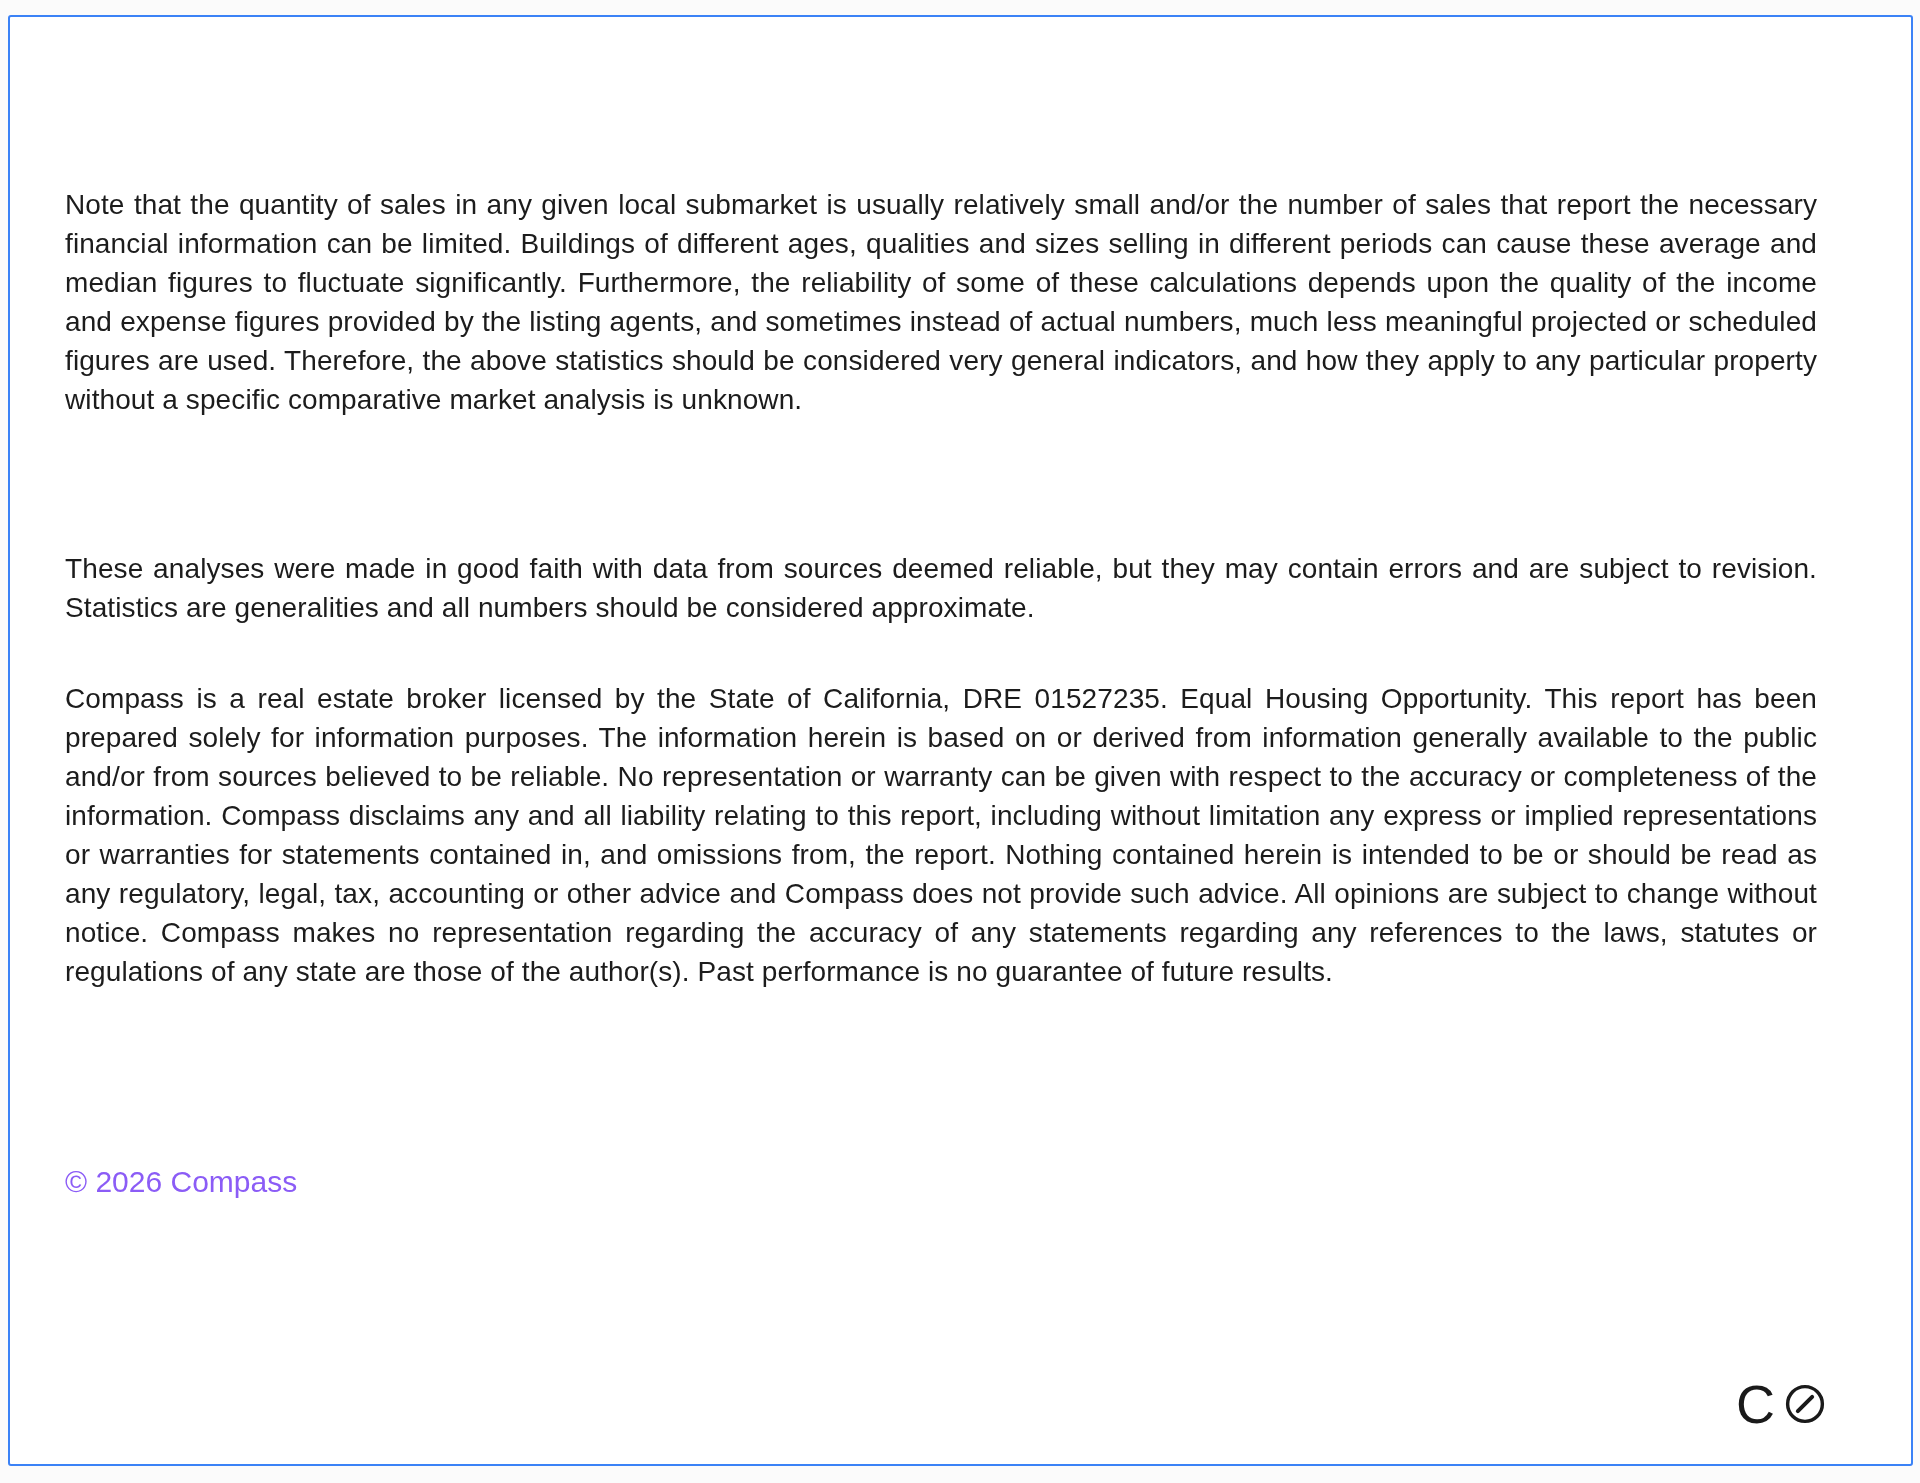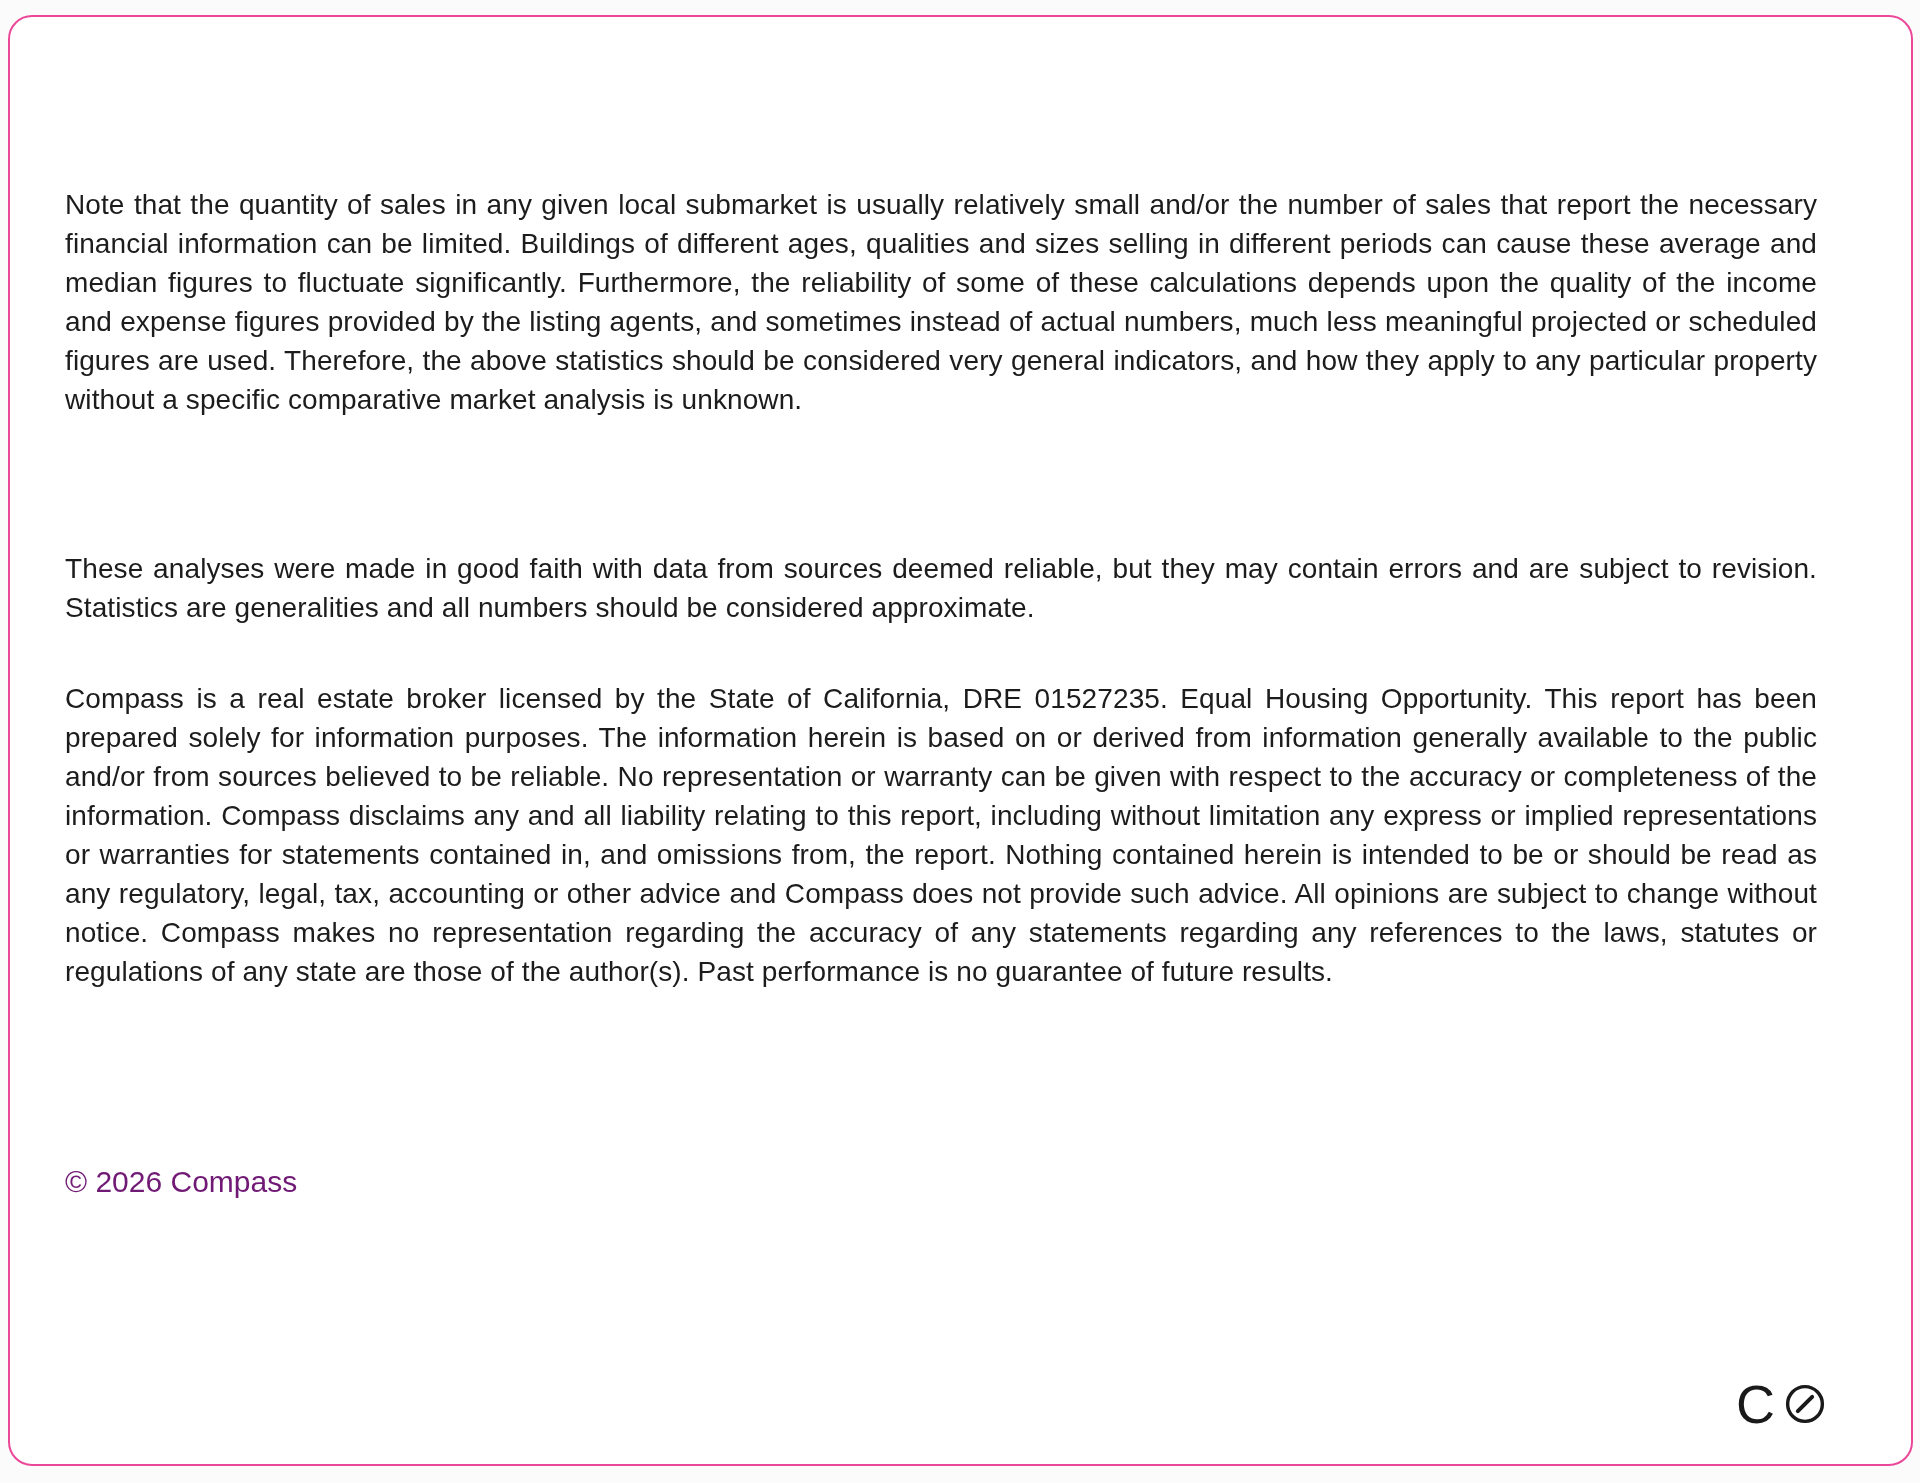--- a/index.html
+++ b/index.html
@@ -7,41 +7,41 @@
     width: 1920px; height: 1483px;
     background: #fbfbfb;
     font-family: "Liberation Sans", sans-serif;
     position: relative;
     overflow: hidden;
   }
   .page-card {
     position: absolute;
     left: 8px; right: 7px; top: 15px; bottom: 17px;
     background: #ffffff;
-    border: 2px solid #ec4899;
-    border-radius: 24px;
+    border: 2px solid #3b82f6;
+    border-radius: 3px;
   }
   .body-text {
     position: absolute;
     left: 55px;
     width: 1752px;
     font-size: 28px;
     line-height: 39px;
     color: #1c1c1c;
     text-align: justify;
     letter-spacing: 0.1px;
   }
   .para-note      { top: 168px; }
   .para-analyses  { top: 532px; }
   .para-legal     { top: 662px; }
   .copyright {
     position: absolute;
     left: 55px; top: 1148px;
     font-size: 30px;
-    color: #701a75;
+    color: #8b5cf6;
   }
   .logo {
     position: absolute;
     top: 1356px;
     right: 78px;
     display: flex;
     align-items: center;
     font-size: 54px;
     font-weight: 400;
     color: #1a1a1a;

